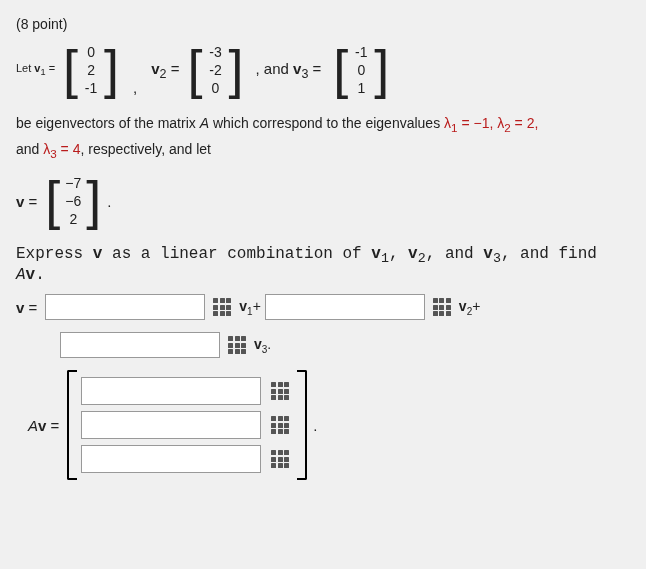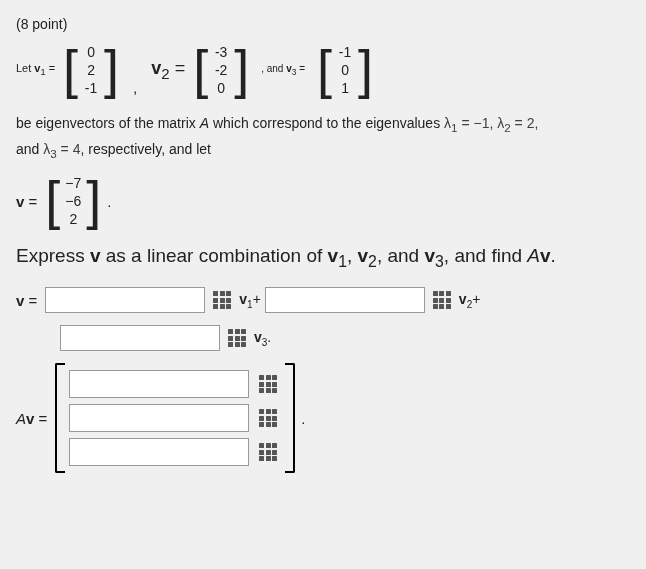--- a/index.html
+++ b/index.html
@@ -42,43 +42,44 @@
       text-align: center;
       min-width: 18px;
     }
     .comma-sep {
       font-size: 15px;
       margin: 0 6px;
       align-self: flex-end;
       padding-bottom: 2px;
     }
     .orange-text {
-      color: #404040;
+      color: #b91c1c;
     }
     .description {
       font-size: 14px;
       line-height: 1.7;
       margin-bottom: 10px;
     }
     .v-vector-row {
       display: flex;
       align-items: center;
       margin-bottom: 16px;
     }
     .v-eq {
       font-size: 15px;
       margin-right: 8px;
     }
     .period {
       font-size: 15px;
       margin-left: 6px;
     }
     .express-label {
-      font-size: 19px;
-      margin-bottom: 16px;
+      font-size: 16px;
+      margin-bottom: 10px;
+      font-family: Liberation Mono, monospace;
     }
     .express-row {
       display: flex;
       align-items: center;
       margin-bottom: 8px;
       flex-wrap: wrap;
       gap: 4px;
     }
     .expr-eq {
       font-size: 15px;
@@ -148,33 +149,33 @@
     <div class="matrix-col">
       <div class="matrix-cell">0</div>
       <div class="matrix-cell">2</div>
       <div class="matrix-cell">-1</div>
     </div>
     <span style="font-size:54px;font-weight:200;line-height:0.85;">]</span>
   </div>
 
   <span class="comma-sep">,</span>
 
-  <span style="font-size:18px;"><b>v</b><sub>2</sub> =</span>
+  <span style="font-size:15px;"><b>v</b><sub>2</sub> =</span>
 
   <div class="matrix-bracket">
     <span style="font-size:54px;font-weight:200;line-height:0.85;">[</span>
     <div class="matrix-col">
       <div class="matrix-cell">-3</div>
       <div class="matrix-cell">-2</div>
       <div class="matrix-cell">0</div>
     </div>
     <span style="font-size:54px;font-weight:200;line-height:0.85;">]</span>
   </div>
 
-  <span style="font-size:10px;margin:0 4px;">, and <b>v</b><sub>3</sub> =</span>
+  <span style="font-size:15px;margin:0 4px;">, and <b>v</b><sub>3</sub> =</span>
 
   <div class="matrix-bracket">
     <span style="font-size:54px;font-weight:200;line-height:0.85;">[</span>
     <div class="matrix-col">
       <div class="matrix-cell">-1</div>
       <div class="matrix-cell">0</div>
       <div class="matrix-cell">1</div>
     </div>
     <span style="font-size:54px;font-weight:200;line-height:0.85;">]</span>
   </div>
@@ -243,21 +244,21 @@
     <div class="grid-dot"></div>
       <div class="grid-dot"></div>
       <div class="grid-dot"></div>
     <div class="grid-dot"></div>
       <div class="grid-dot"></div>
       <div class="grid-dot"></div>
   </div>
   <span class="sub-label"><b>v</b><sub>3</sub>.</span>
 </div>
 
-<div class="av-row" style="margin-top:12px;">
+<div class="av-row" style="margin-top:12px;margin-left:12px;">
   <span style="font-size:15px;margin-right:8px;"><i>A</i><b>v</b> =</span>
 
   <div style="display:flex;align-items:stretch;">
     <div style="width:10px;border-top:2px solid #000;border-bottom:2px solid #000;border-left:2px solid #000;border-radius:2px 0 0 2px;min-height:110px;"></div>
   </div>
 
   <div class="av-col">
     <div style="display:flex;align-items:center;gap:6px;">
       <input type="text" class="av-input" placeholder="" style="">
       <div class="grid-icon">

